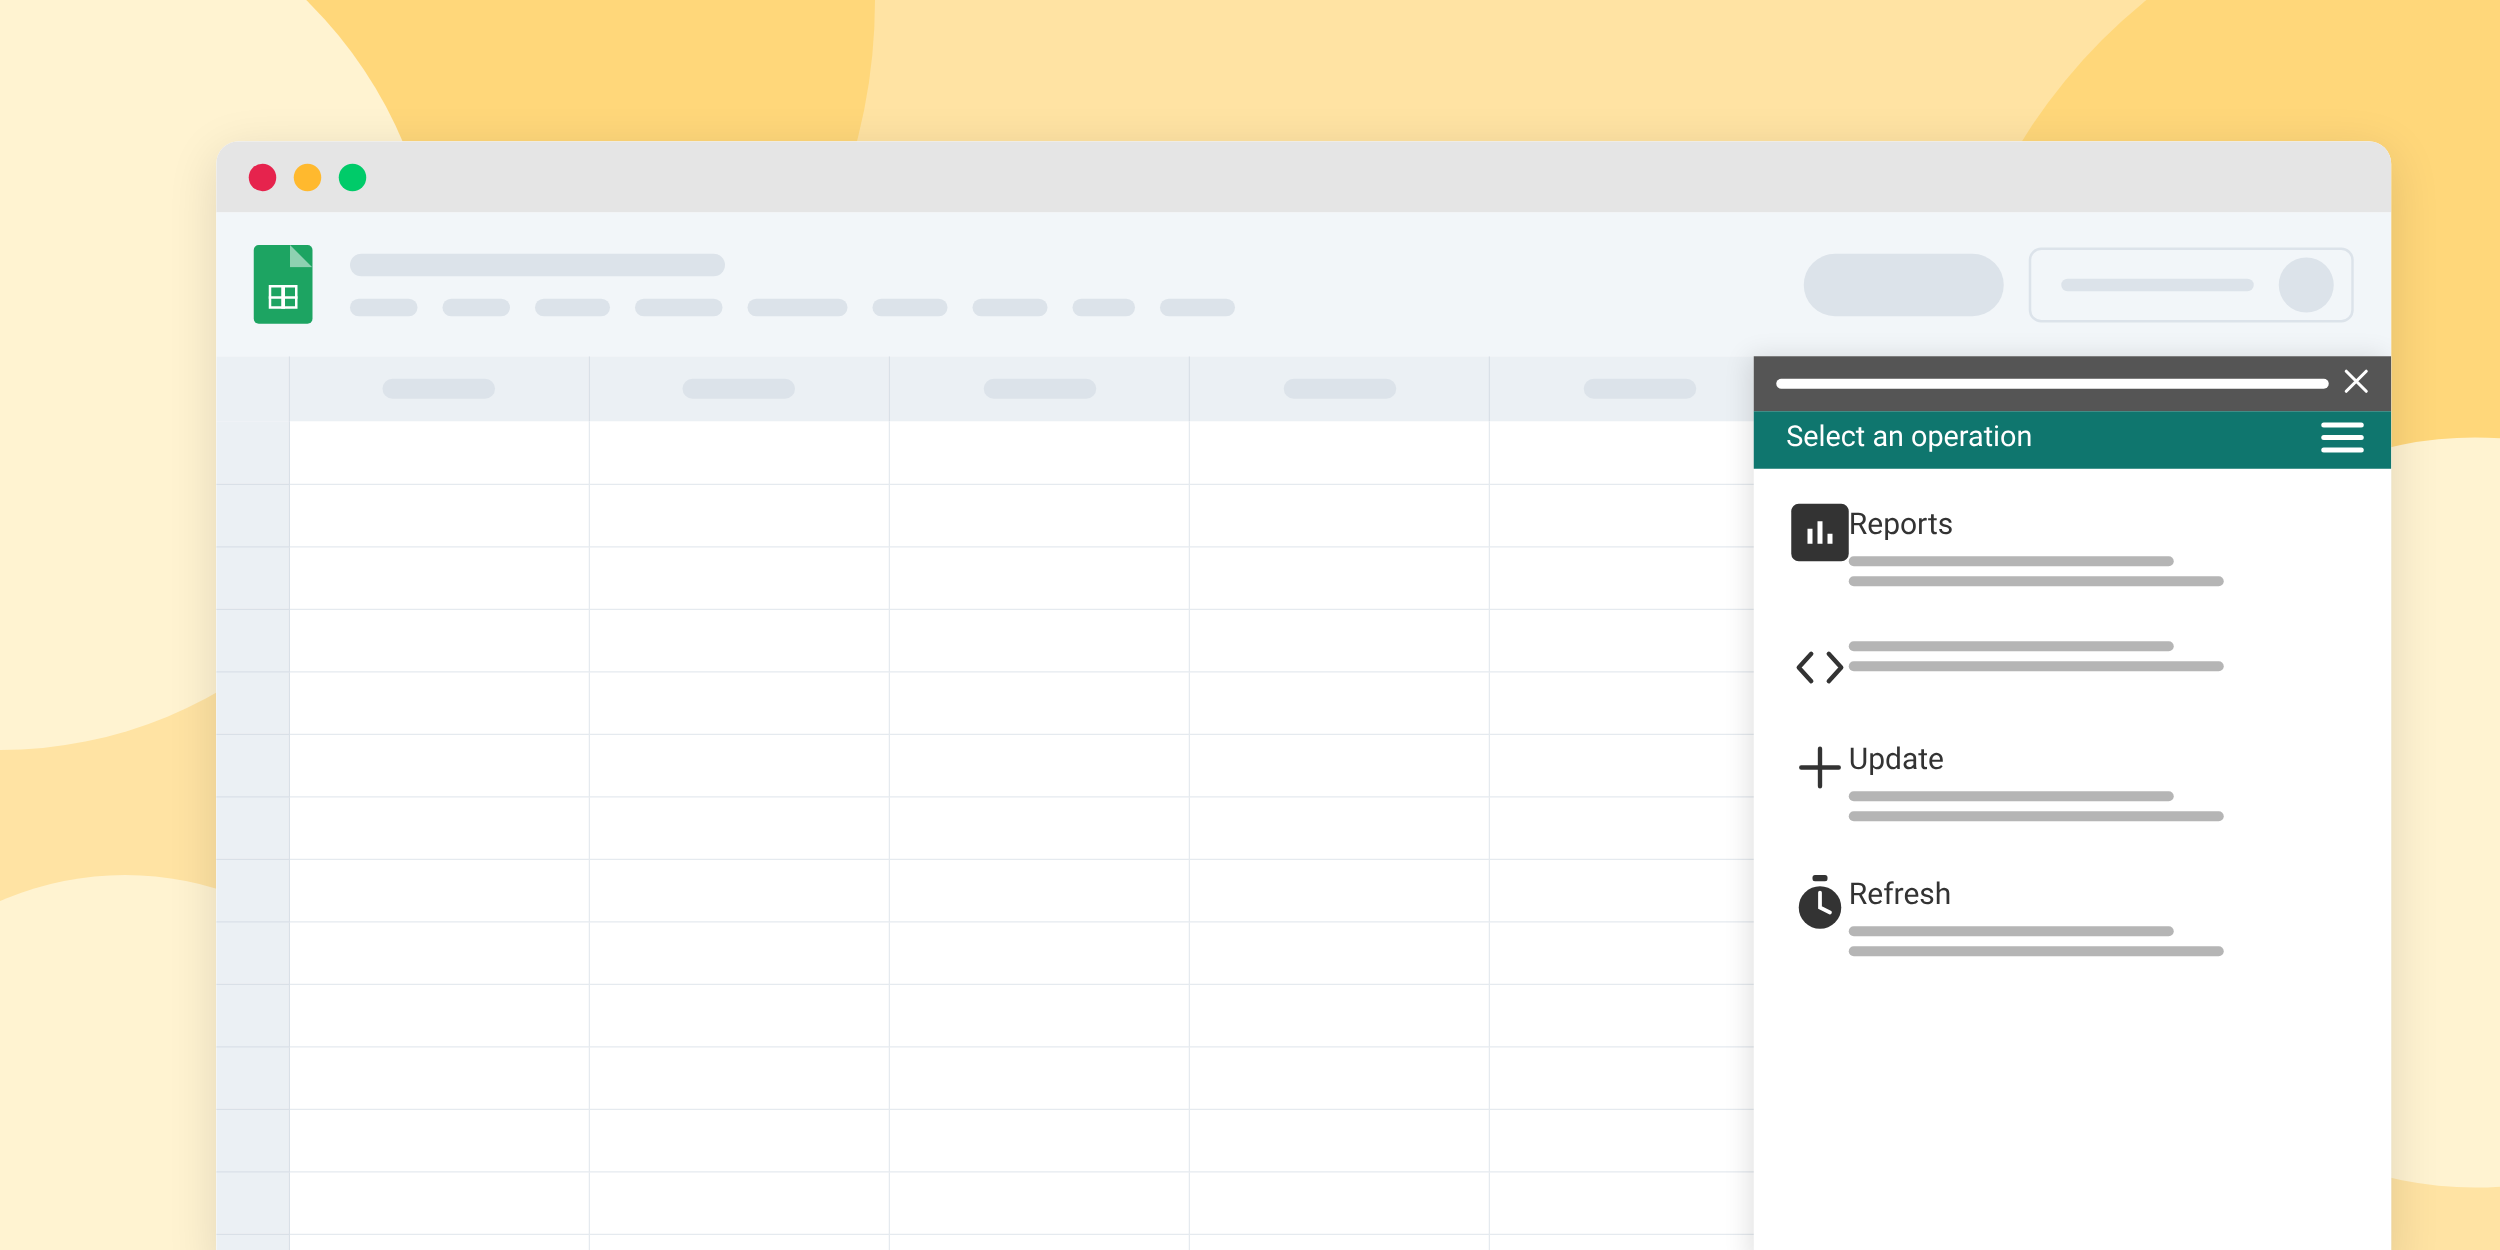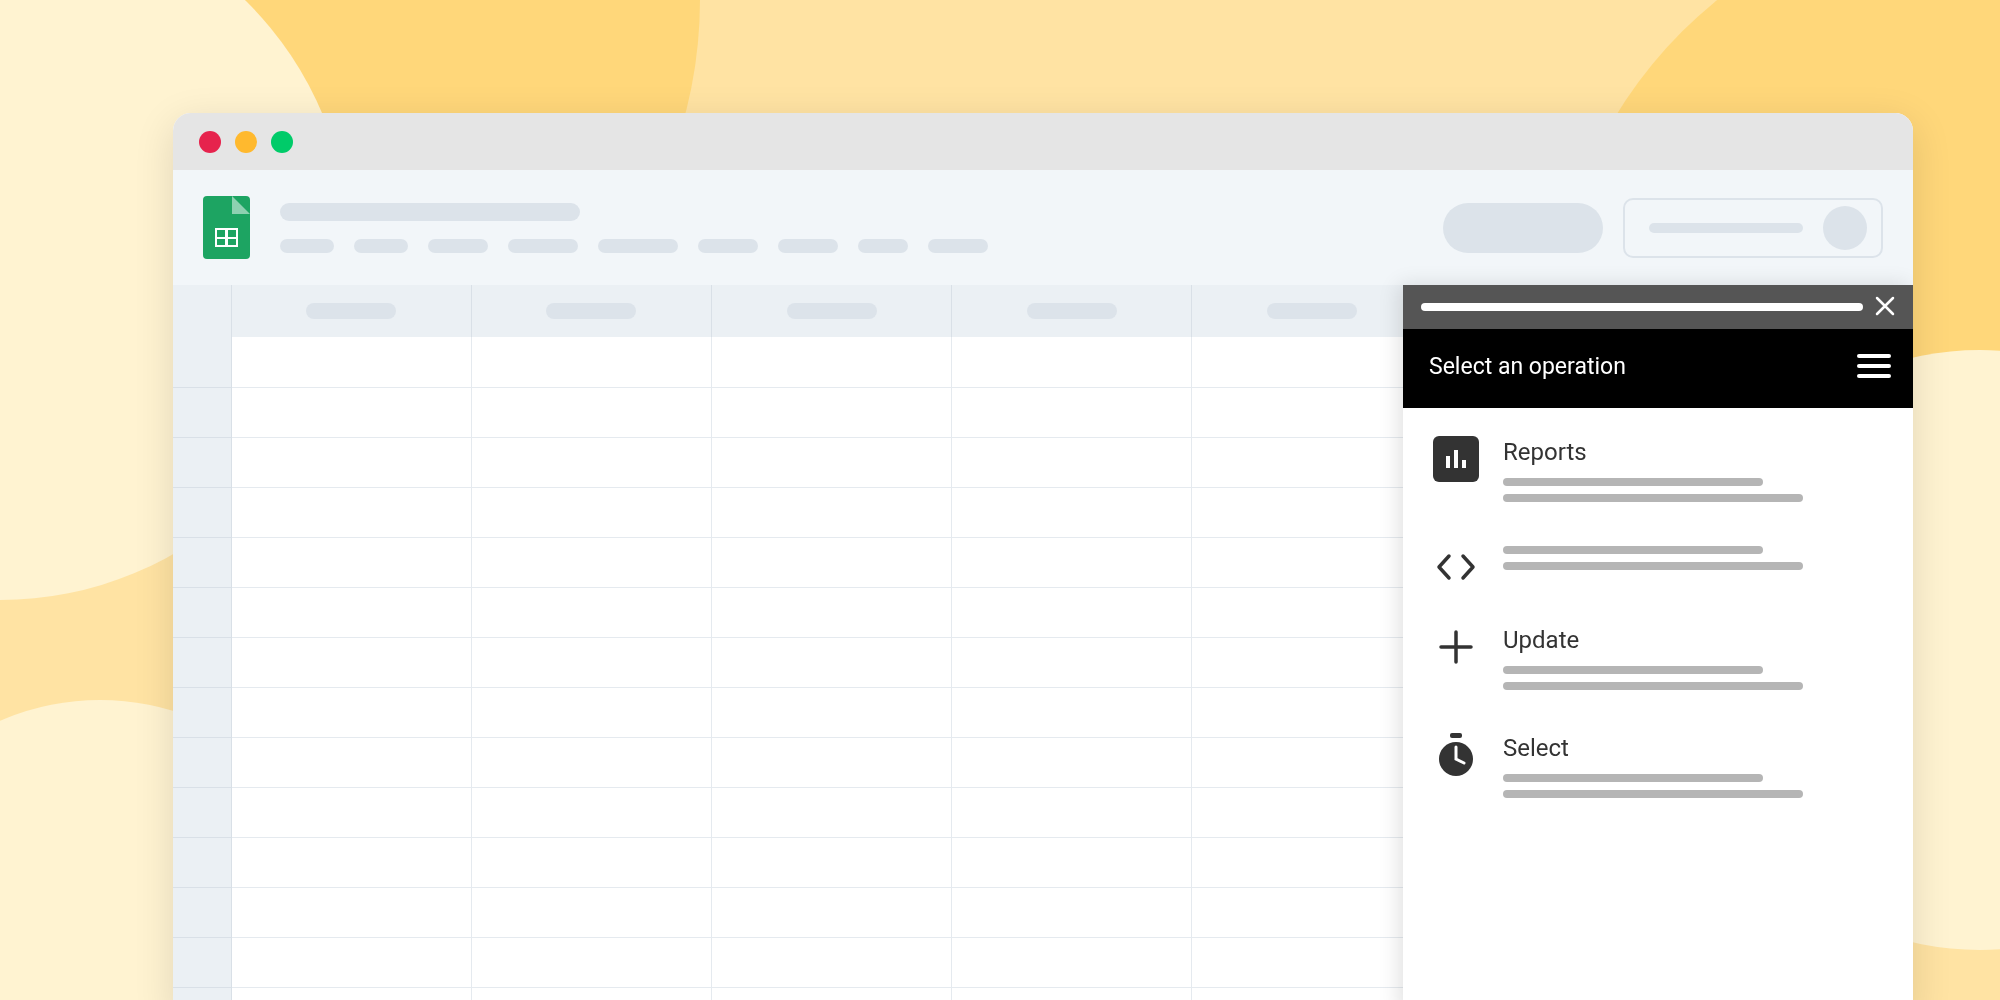--- a/index.html
+++ b/index.html
@@ -160,34 +160,34 @@
   background: #555555;
   display: flex;
   align-items: center;
   padding: 0 18px;
   gap: 12px;
 }
 .panel-header-line { flex:1; height: 8px; background: #fff; border-radius: 4px; }
 .close-x { color: #fff; font-size: 26px; line-height: 1; cursor: pointer; }
 
 .panel-subheader {
-  height: 79px;
-  background: #000000;
+  height: 46px;
+  background: #0f766e;
   display: flex;
   align-items: center;
   justify-content: space-between;
   padding: 0 22px 5px 26px;
   color: #fff;
   font-size: 23px;
 }
 .hamburger { display: flex; flex-direction: column; gap: 6px; cursor: pointer; }
 .hamburger span { width: 34px; height: 4px; background: #fff; border-radius: 2px; }
 
 .panel-body { flex:1; padding: 28px 30px; overflow: hidden; }
-.op-item { display: flex; gap: 24px; margin-bottom: 34px; align-items: flex-start; cursor: pointer; }
+.op-item { display: flex; margin-bottom: 34px; align-items: flex-start; cursor: pointer; }
 .op-icon {
   width: 46px; height: 46px;
   display: flex; align-items: center; justify-content: center;
   flex-shrink: 0;
   color: #333;
 }
 .op-icon.dark { background: #333; border-radius: 6px; color: #fff; }
 .op-text { flex:1; padding-top: 2px; }
 .op-title { font-size: 24px; color: #333; margin-bottom: 12px; font-weight: 400; }
 .op-line { height: 8px; background: #B5B5B5; border-radius: 4px; margin-bottom: 8px; }
@@ -475,21 +475,21 @@
 
       <div class="op-item">
         <div class="op-icon">
           <svg width="40" height="44" viewBox="0 0 40 44">
               <rect x="14" y="0" width="12" height="5" rx="2" fill="#333"></rect>
               <circle cx="20" cy="26" r="17" fill="#333"></circle>
               <path d="M20 14 V26 L28 30" stroke="#fff" stroke-width="3" fill="none" stroke-linecap="round"></path>
             </svg>
         </div>
         <div class="op-text">
-          <div class="op-title">Select</div>
+          <div class="op-title">Refresh</div>
           <div class="op-line l1"></div>
           <div class="op-line l2"></div>
         </div>
       </div>
 
     </div>
   </div>
 
 </div>
 

